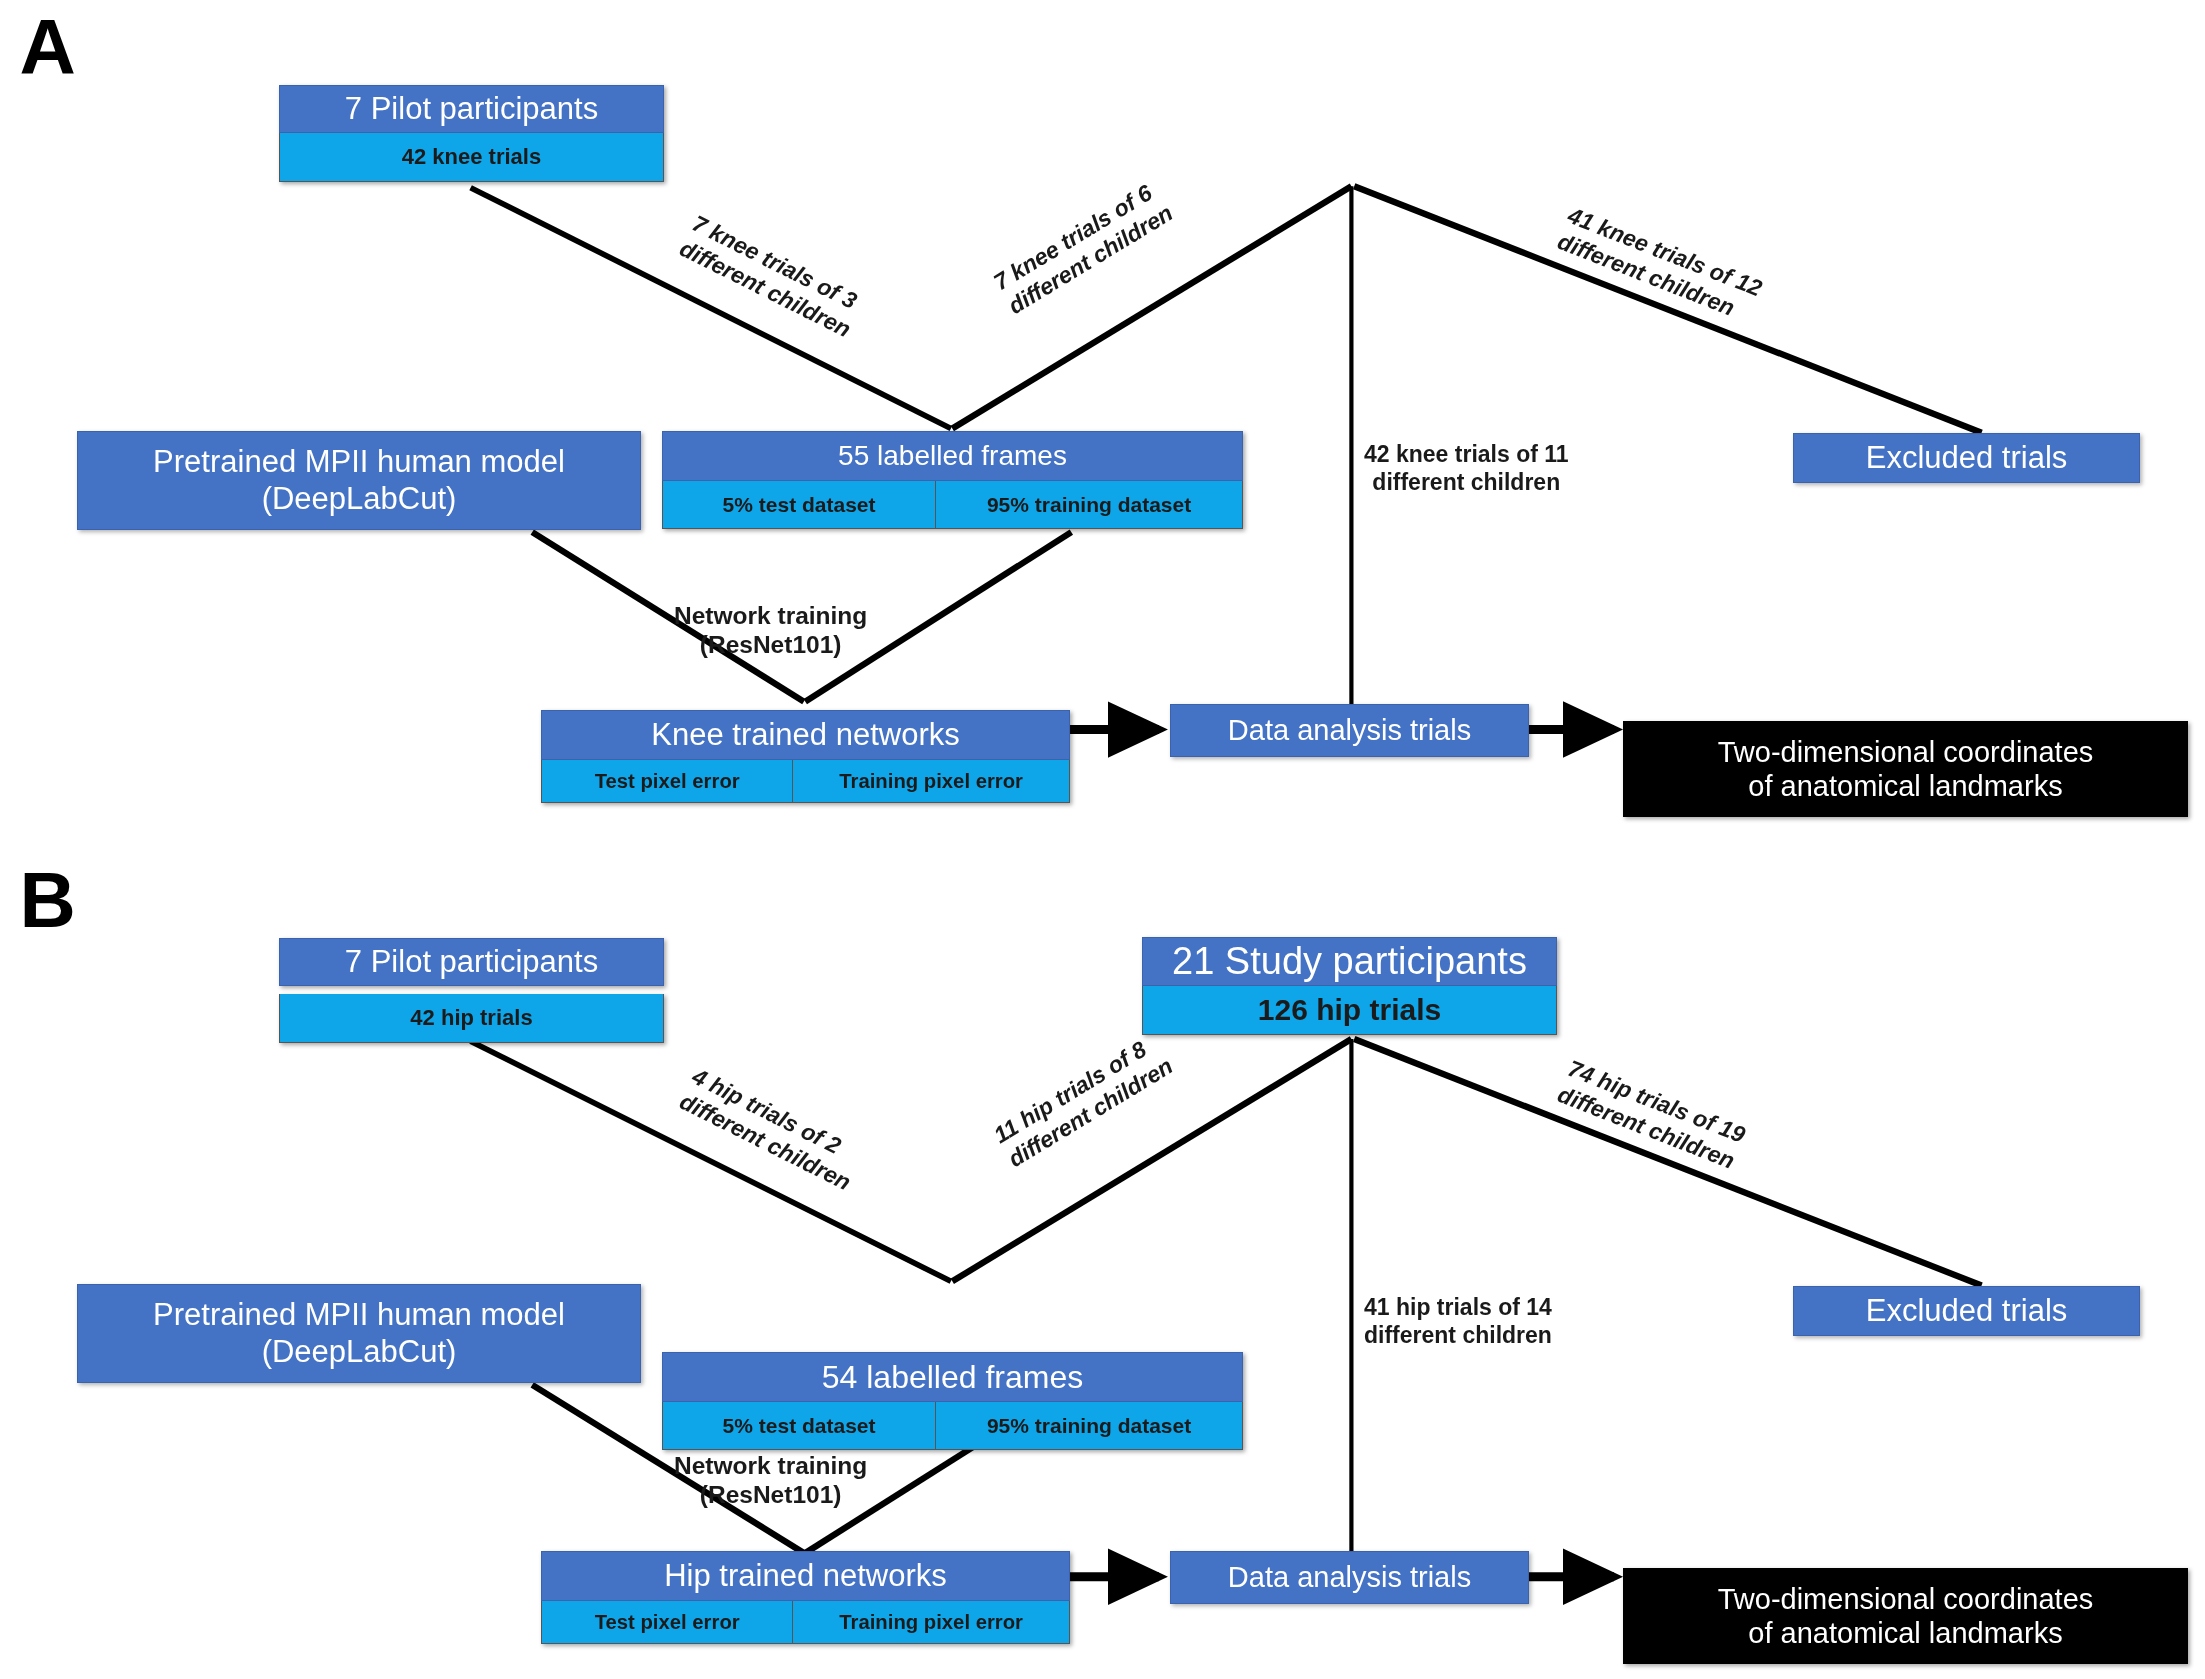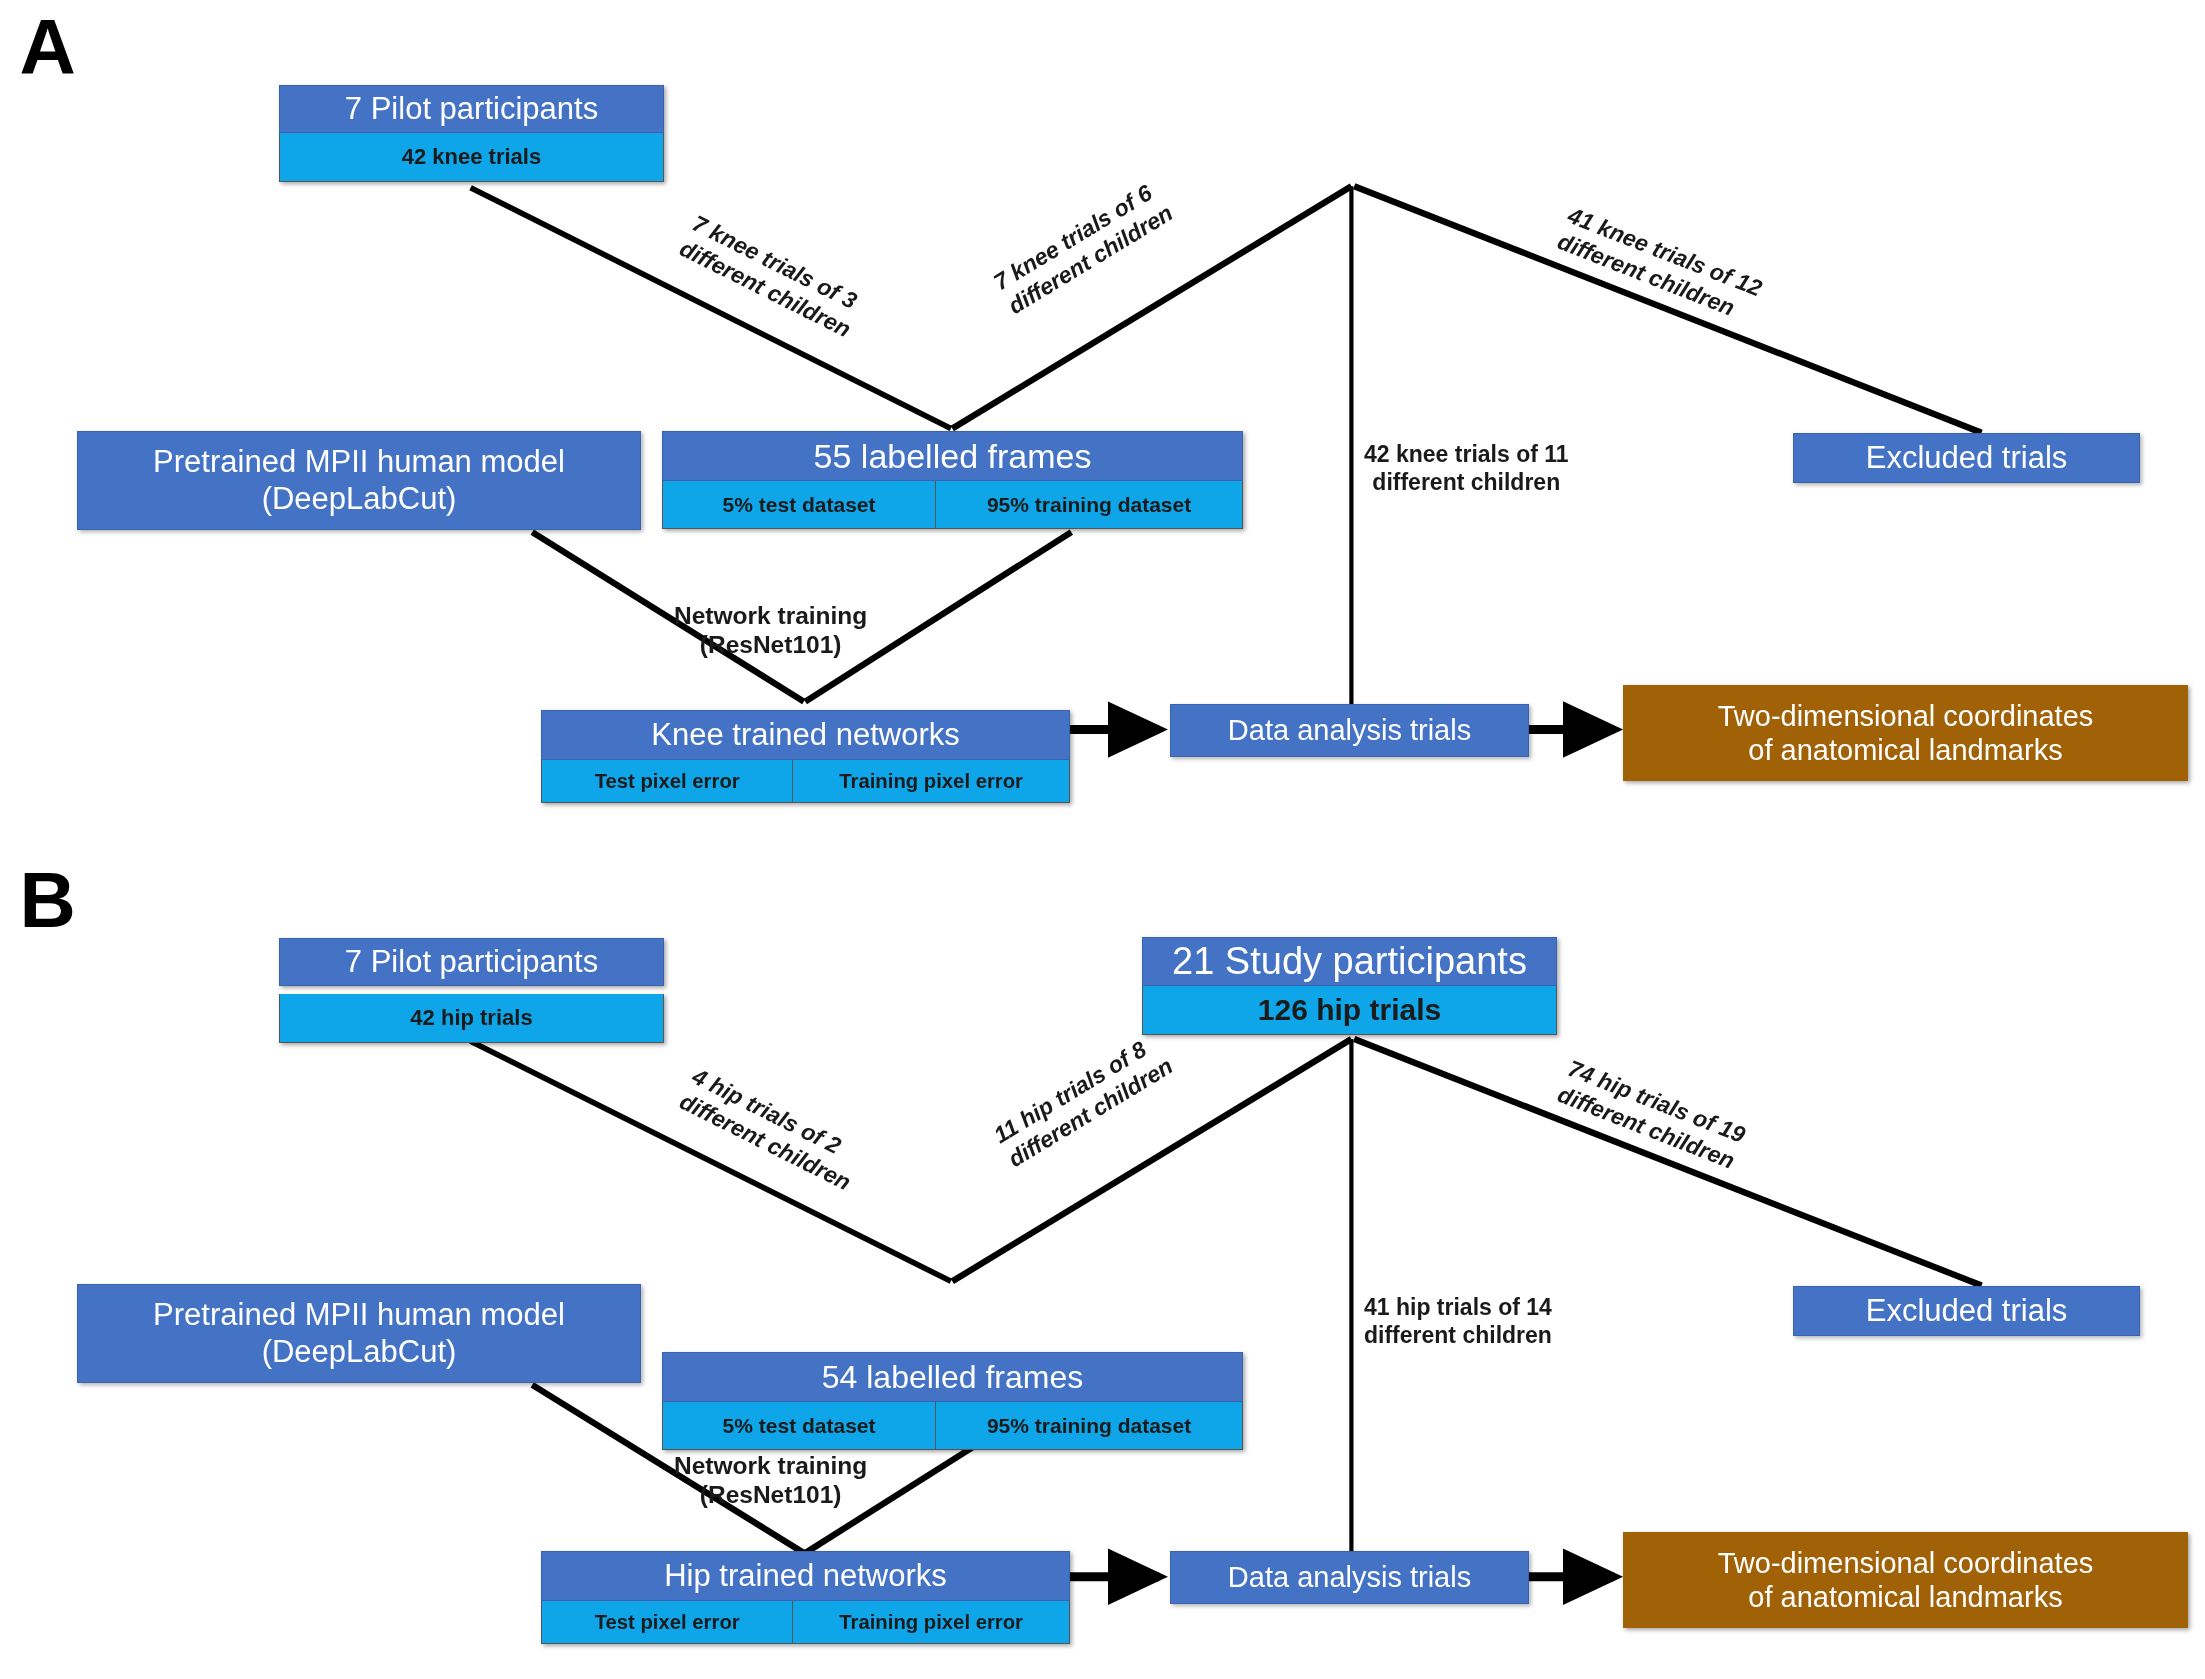--- a/index.html
+++ b/index.html
@@ -33,25 +33,26 @@
   .node.shadow{filter:drop-shadow(2.1px 2.8px 2.1px rgba(0,0,0,.35));}
 
   
   .plain{
     position:absolute;background:#4472C4;color:#fff;
     display:flex;align-items:center;justify-content:center;text-align:center;
     box-sizing:border-box;border:0.7px solid #3b63ad;
     filter:drop-shadow(2.1px 2.8px 2.1px rgba(0,0,0,.3));
   }
   .blackbox{
-    position:absolute;background:#a16207;color:#fff;
+    position:absolute;background:#000000;color:#fff;
     display:flex;align-items:center;justify-content:center;text-align:center;
     box-sizing:border-box;
     filter:drop-shadow(2.1px 2.8px 2.1px rgba(0,0,0,.35));
     line-height:1.18;
+    margin-top:36px;
   }
 
   
   .edge-label{
     position:absolute;color:#1a1a1a;font-weight:bold;
     line-height:1.2;white-space:pre-line;
     transform-origin:left top;
   }
   .edge-label.ital{font-style:italic;}
 
@@ -106,21 +107,21 @@
     </div>
   </div>
 
 
   <div class="plain" style="left:77px;top:431px;width:564px;height:99px;flex-direction:column;font-size:31px;line-height:1.18;">
     <span>Pretrained MPII human model</span>
     <span>(DeepLabCut)</span>
   </div>
 
   <div class="node shadow" style="left:662px;top:431px;width:581px;">
-    <div class="hdr" style="height:50px;font-size:34px;">
+    <div class="hdr" style="height:50px;font-size:28px;">
       <span>55 labelled frames</span>
     </div>
     <div class="sub" style="height:48px;">
       <div class="cell" style="font-size:21px;font-weight:bold;flex:0 0 47%;">5% test dataset</div>
       <div class="cell" style="font-size:21px;font-weight:bold;">95% training dataset</div>
     </div>
   </div>
 
   <div class="plain" style="left:1793px;top:433px;width:347px;height:50px;font-size:31px;">
     <span>Excluded trials</span>

